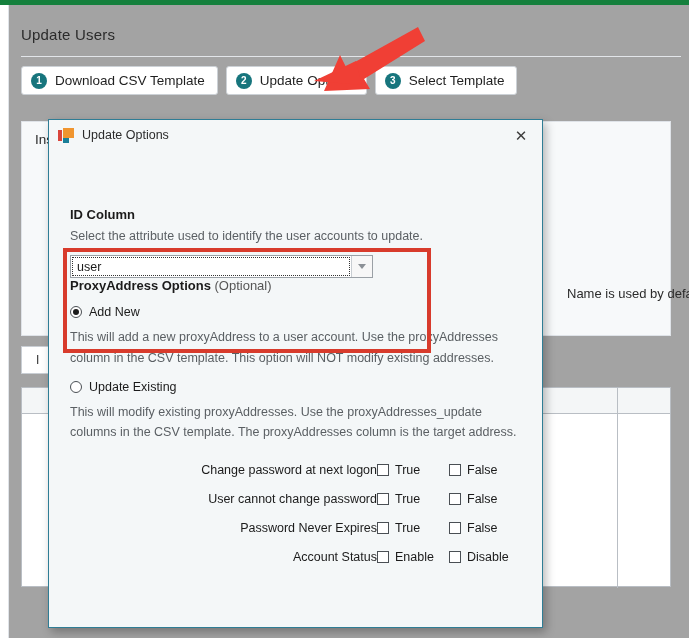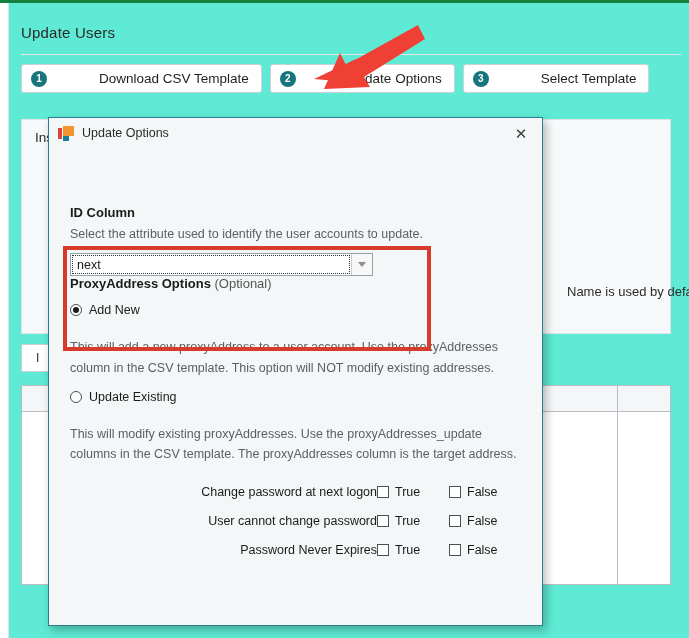--- a/index.html
+++ b/index.html
@@ -14,22 +14,22 @@
     font-family: "Liberation Sans", sans-serif;
     position: relative;
     color: #1a1a1a;
   }
 
   
   .page-frame {
     position: absolute;
     left: 0; top: 0;
     width: 689px; height: 638px;
-    background: #5eead4;
-    border-top: 3px solid #15803d;
+    background: #a3a3a3;
+    border-top: 5px solid #15803d;
     box-sizing: border-box;
   }
   .page-left-rail {
     position: absolute;
     left: 0; top: 0;
     width: 9px; height: 638px;
     background: #ffffff;
     border-right: 1px solid #dfe3e8;
     box-sizing: border-box;
   }
@@ -77,21 +77,20 @@
     font-weight: bold;
     display: flex;
     align-items: center;
     justify-content: center;
     flex: none;
   }
   .step-label {
     font-size: 13.5px;
     color: #1f1f1f;
     white-space: nowrap;
-    margin-left: 44px;
   }
 
   
   .bg-panel {
     position: absolute;
     left: 21px; top: 116px;
     width: 650px; height: 215px;
     background: #f7f9fa;
     border: 1px solid #dfe3e8;
     box-sizing: border-box;
@@ -327,21 +326,21 @@
     position: absolute;
     left: 2px; top: 2px;
     width: 6px; height: 6px;
     border-radius: 50%;
     background: #1b1b1b;
   }
   .radio-label {
     font-size: 12.5px;
     color: #1b1b1b;
   }
-  .radio-desc { margin-top: 20px; }
+  .radio-desc { margin-top: 8px; }
 
   #account-head { margin-top: 17px; }
 
   .opt-table {
     margin-top: 13px;
     width: 100%;
   }
   .opt-row {
     display: flex;
     align-items: center;
@@ -436,21 +435,21 @@
 
     <div class="dialog-body">
 
       <div class="highlight-box"></div>
 
       <div class="sec-head" id="id-column-head">ID Column</div>
       <div class="helper-text" id="id-column-helper">Select the attribute used to identify the user accounts to update.</div>
 
       <div class="combo">
         <span class="combo-value-wrap">
-          <span class="combo-value">next</span>
+          <span class="combo-value">user</span>
         </span>
         <span class="combo-btn"></span>
       </div>
 
       <div class="sec-head" id="proxy-head">
         <span>ProxyAddress Options</span><span class="optional"> (Optional)</span>
       </div>
 
       <div class="radio-row">
         <span class="radio checked"></span>
@@ -495,17 +494,28 @@
           <span class="opt-choice">
             <span class="cbox"></span>
             <span class="cbox-label">True</span>
           </span>
           <span class="opt-choice">
             <span class="cbox"></span>
             <span class="cbox-label">False</span>
           </span>
         </div>
 
+        <div class="opt-row">
+          <span class="opt-name">Account Status</span>
+          <span class="opt-choice">
+            <span class="cbox"></span>
+            <span class="cbox-label">Enable</span>
+          </span>
+          <span class="opt-choice">
+            <span class="cbox"></span>
+            <span class="cbox-label">Disable</span>
+          </span>
+        </div>
       </div>
 
     </div>
   </div>
 </div>
 
 </body></html>

